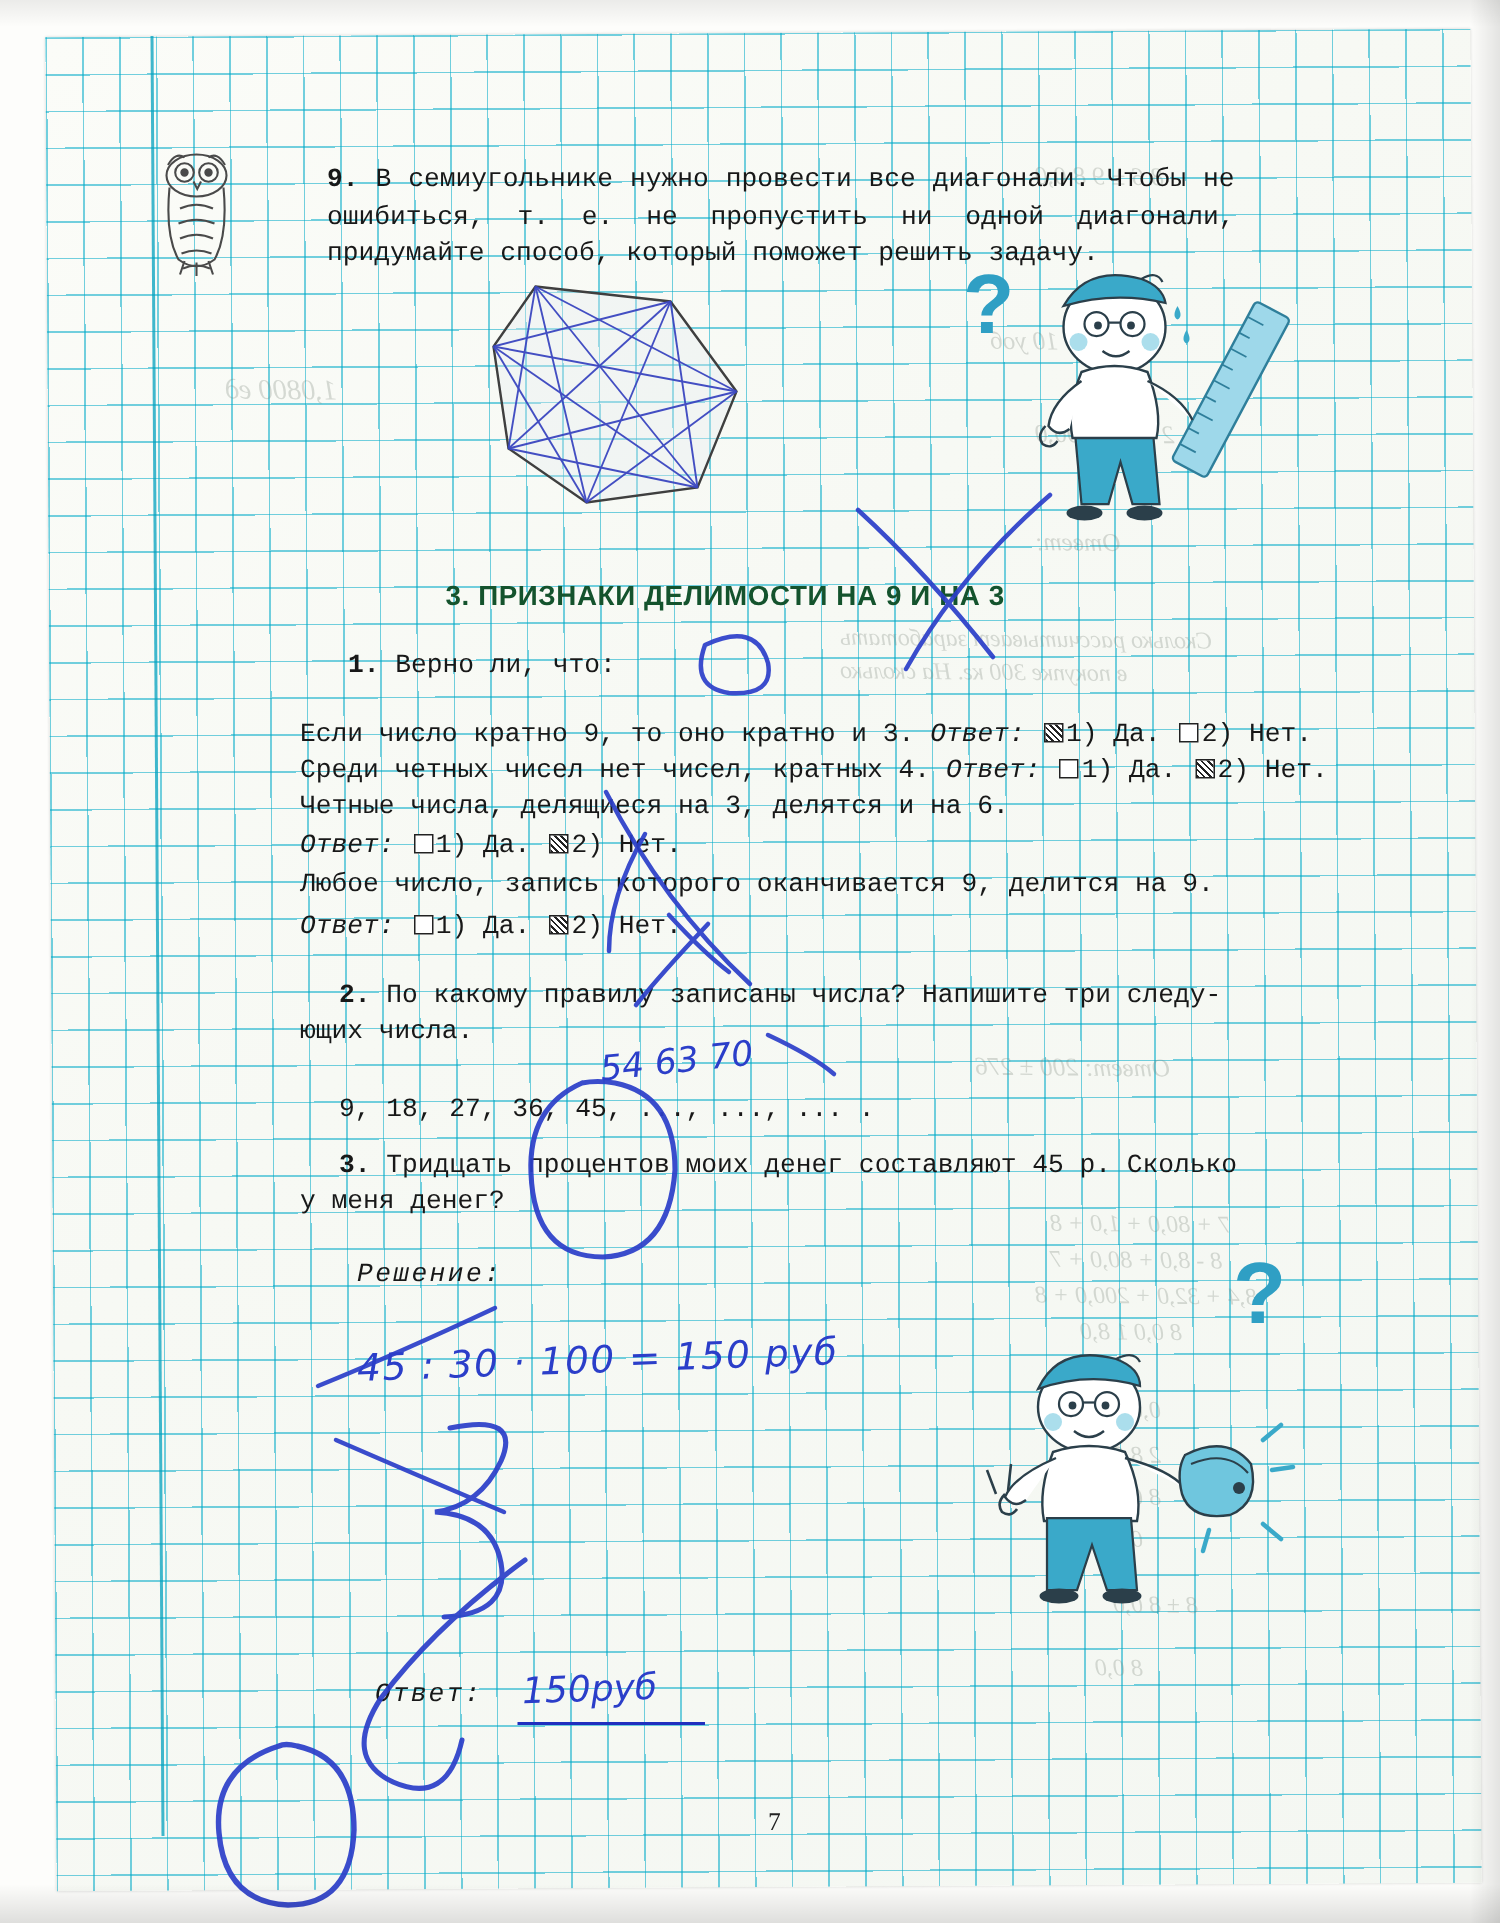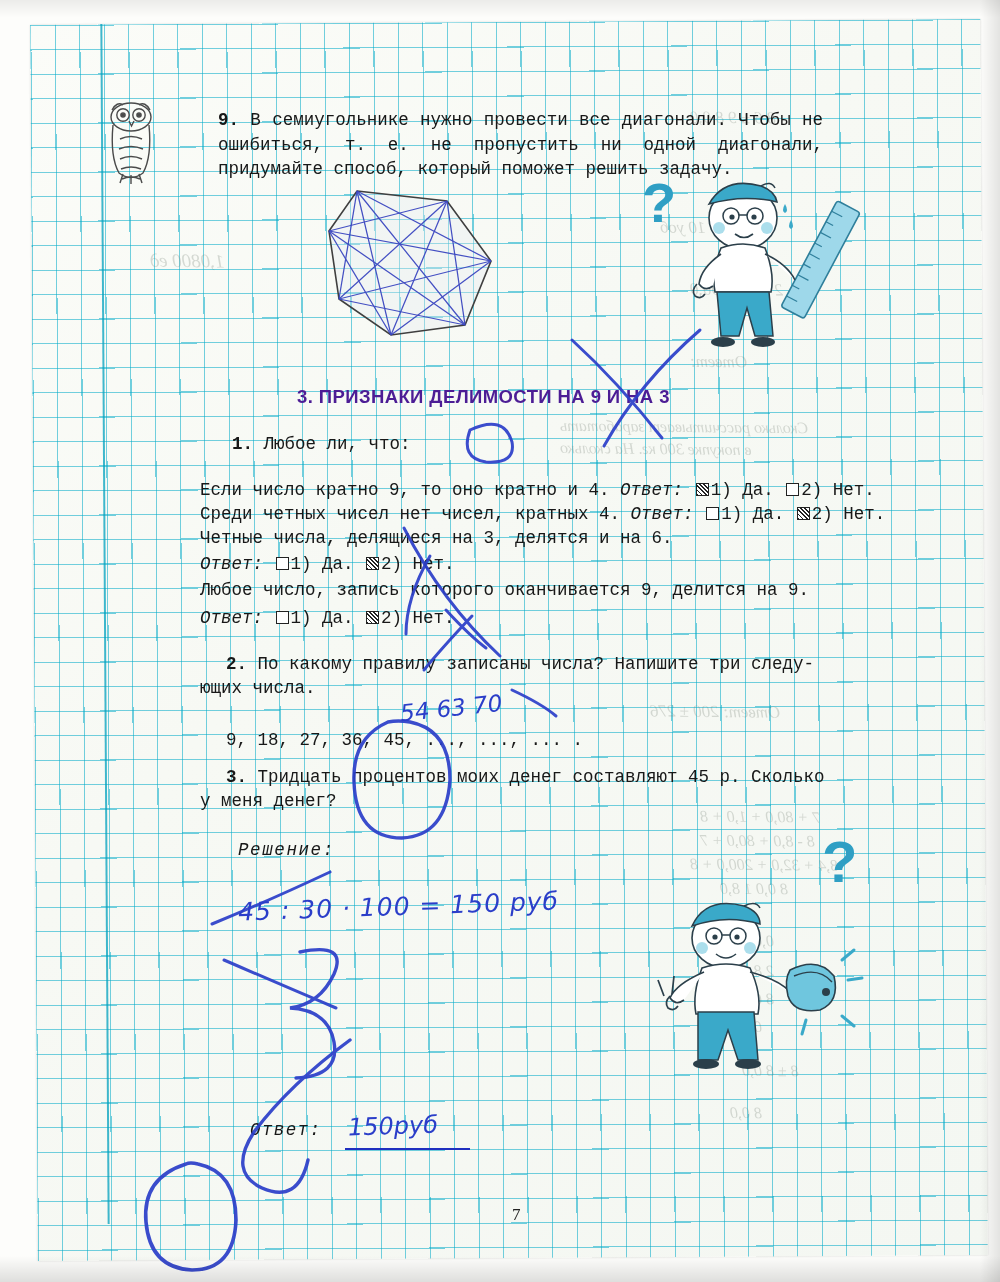--- a/index.html
+++ b/index.html
@@ -37,21 +37,21 @@
     background:linear-gradient(to bottom,rgba(0,0,0,0),rgba(0,0,0,.12));}
   #edge-t{position:absolute;left:0;top:0;width:100%;height:18px;
     background:linear-gradient(to top,rgba(0,0,0,0),rgba(0,0,0,.07));}
 
   
   .ptxt{position:absolute;font-family:Liberation Mono, monospace;font-size:17.5px;
         line-height:24.5px;color:#181818;}
   .bld{font-weight:bold;}
   .ital{font-style:italic;}
   .hdr{position:absolute;font-family:"Liberation Sans", sans-serif;font-weight:bold;
-       font-size:18.5px;letter-spacing:.4px;color:#4c1d95;}
+       font-size:18.5px;letter-spacing:.4px;color:#14532d;}
   .cbx{display:inline-block;width:11px;height:11px;border:1.4px solid #222;
        vertical-align:-1px;margin:0 2px;position:relative;background:#fff;}
   .cbx.marked::after{content:"";position:absolute;left:0;top:0;right:0;bottom:0;
        background:repeating-linear-gradient(45deg,#222 0 1.2px,transparent 1.2px 3px);}
   .pg-num{position:absolute;font-family:"Liberation Serif", serif;font-size:17px;color:#222;}
 
   
   .hand{position:absolute;font-family:"DejaVu Sans", sans-serif;color:#2b3ec9;}
   .hw-ink{position:absolute;pointer-events:none;}
   .ans-rule{position:absolute;height:1.6px;background:#1f2fbf;}
@@ -193,25 +193,25 @@
     <g fill="#2b3f4a">
       <ellipse cx="88" cy="172" rx="12" ry="5"></ellipse>
       <ellipse cx="128" cy="172" rx="12" ry="5"></ellipse>
     </g>
   </svg>
 
   <div class="hdr" style="left:297px;top:386px;">3. ПРИЗНАКИ ДЕЛИМОСТИ НА 9 И НА 3</div>
 
   <div class="ptxt" style="left:232px;top:432px;">
     <span class="bld">1.</span>
-    <span>Любое ли, что:</span>
+    <span>Верно ли, что:</span>
   </div>
 
   <div class="ptxt" style="left:200px;top:478px;">
-    <span>Если число кратно 9, то оно кратно и 4.</span>
+    <span>Если число кратно 9, то оно кратно и 3.</span>
     <span class="ital">Ответ:</span>
     <span class="cbx marked"></span><span>1) Да.</span>
     <span class="cbx"></span><span>2) Нет.</span>
   </div>
 
   <div class="ptxt" style="left:200px;top:502px;">
     <span>Среди четных чисел нет чисел, кратных 4.</span>
     <span class="ital">Ответ:</span>
     <span class="cbx"></span><span>1) Да.</span>
     <span class="cbx marked"></span><span>2) Нет.</span>

